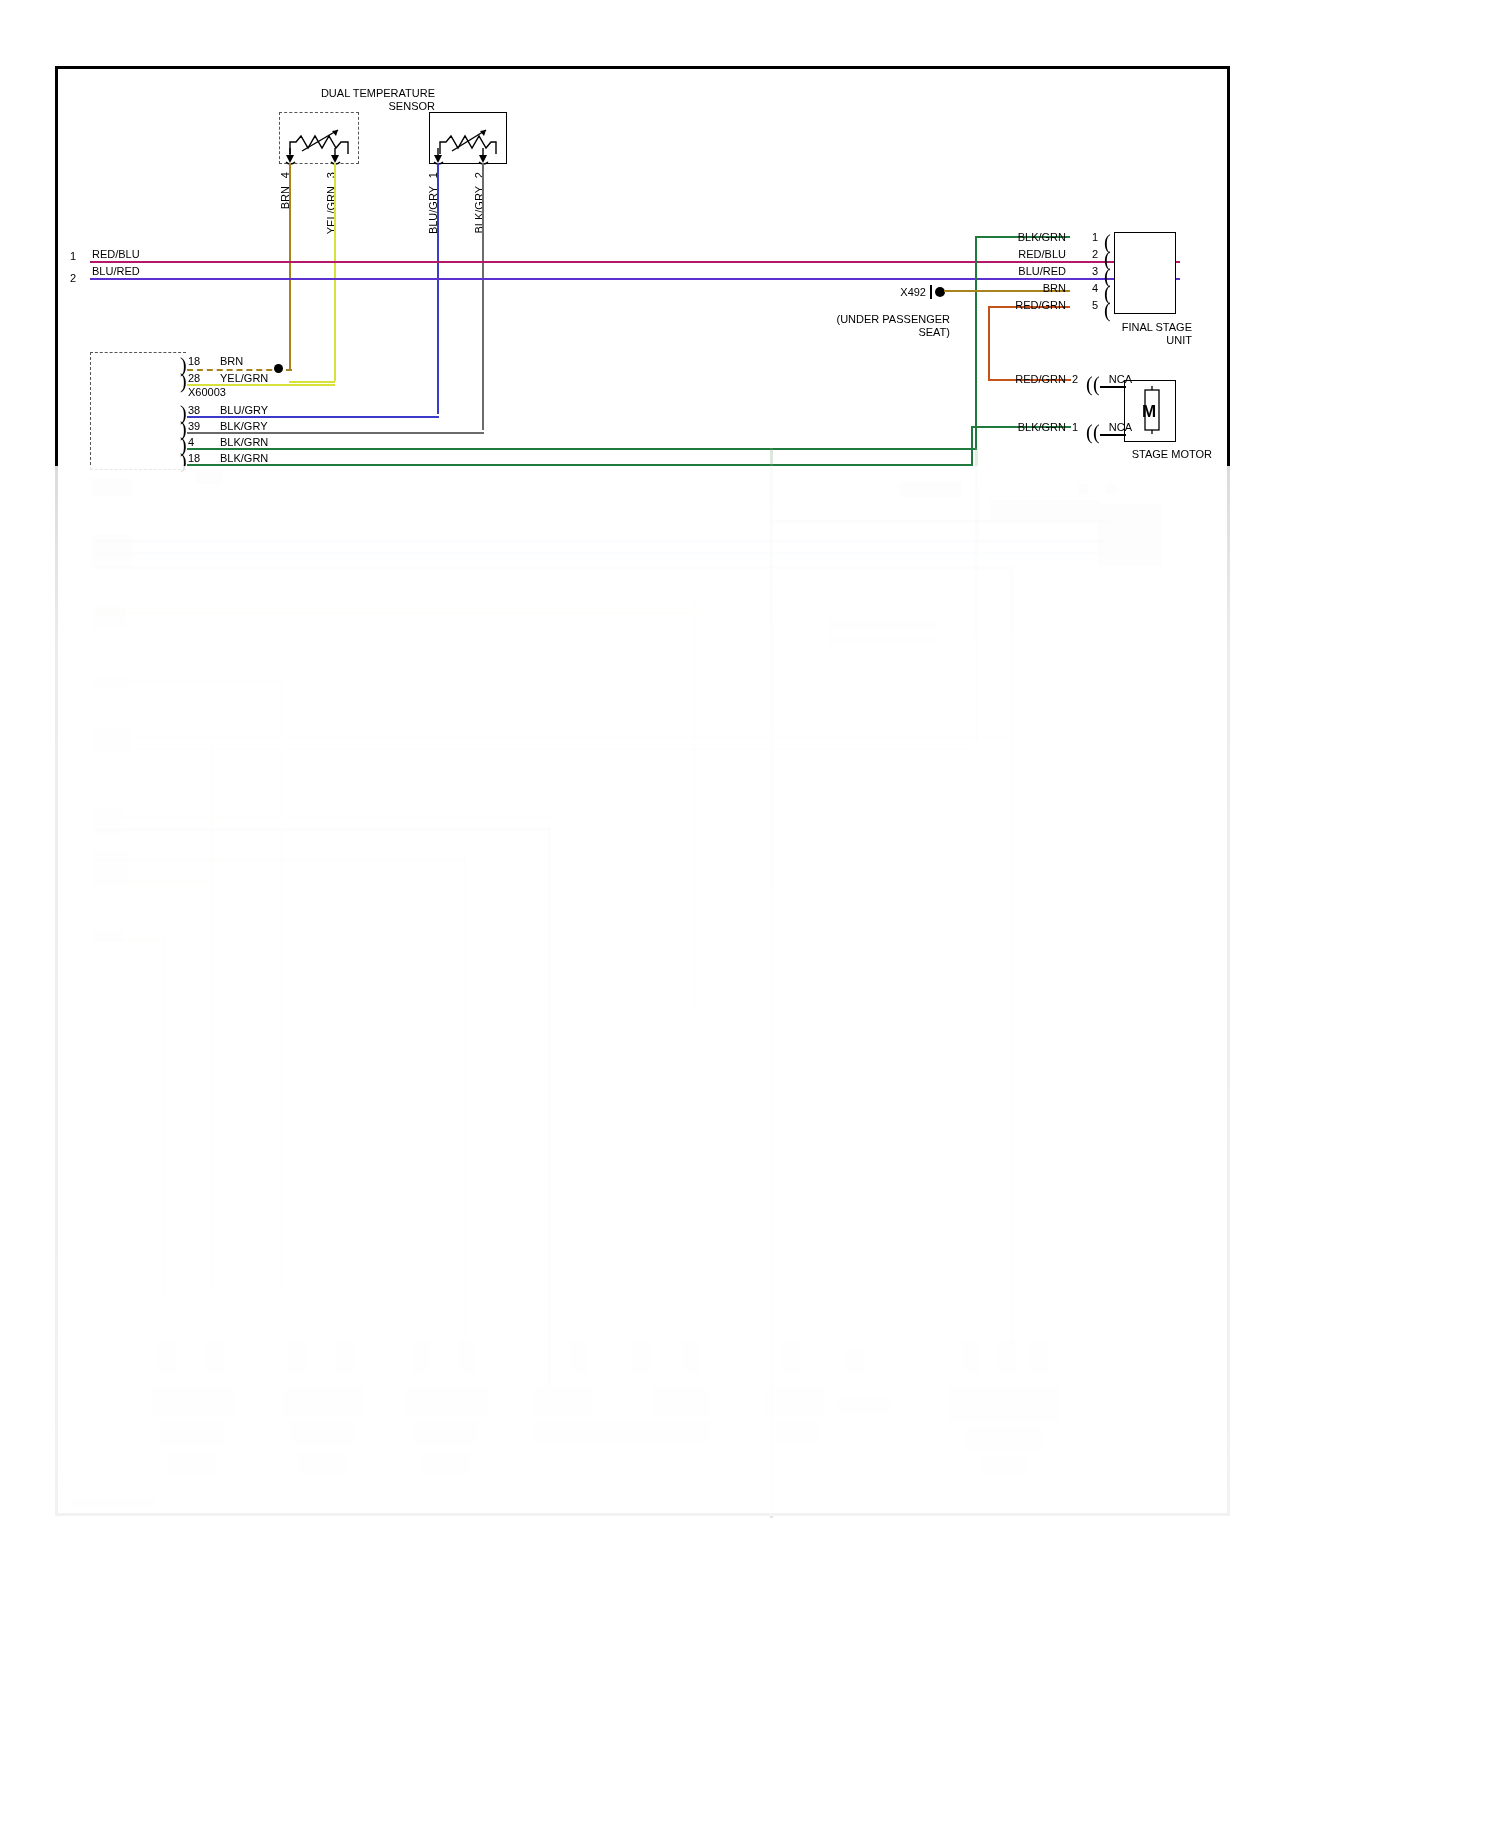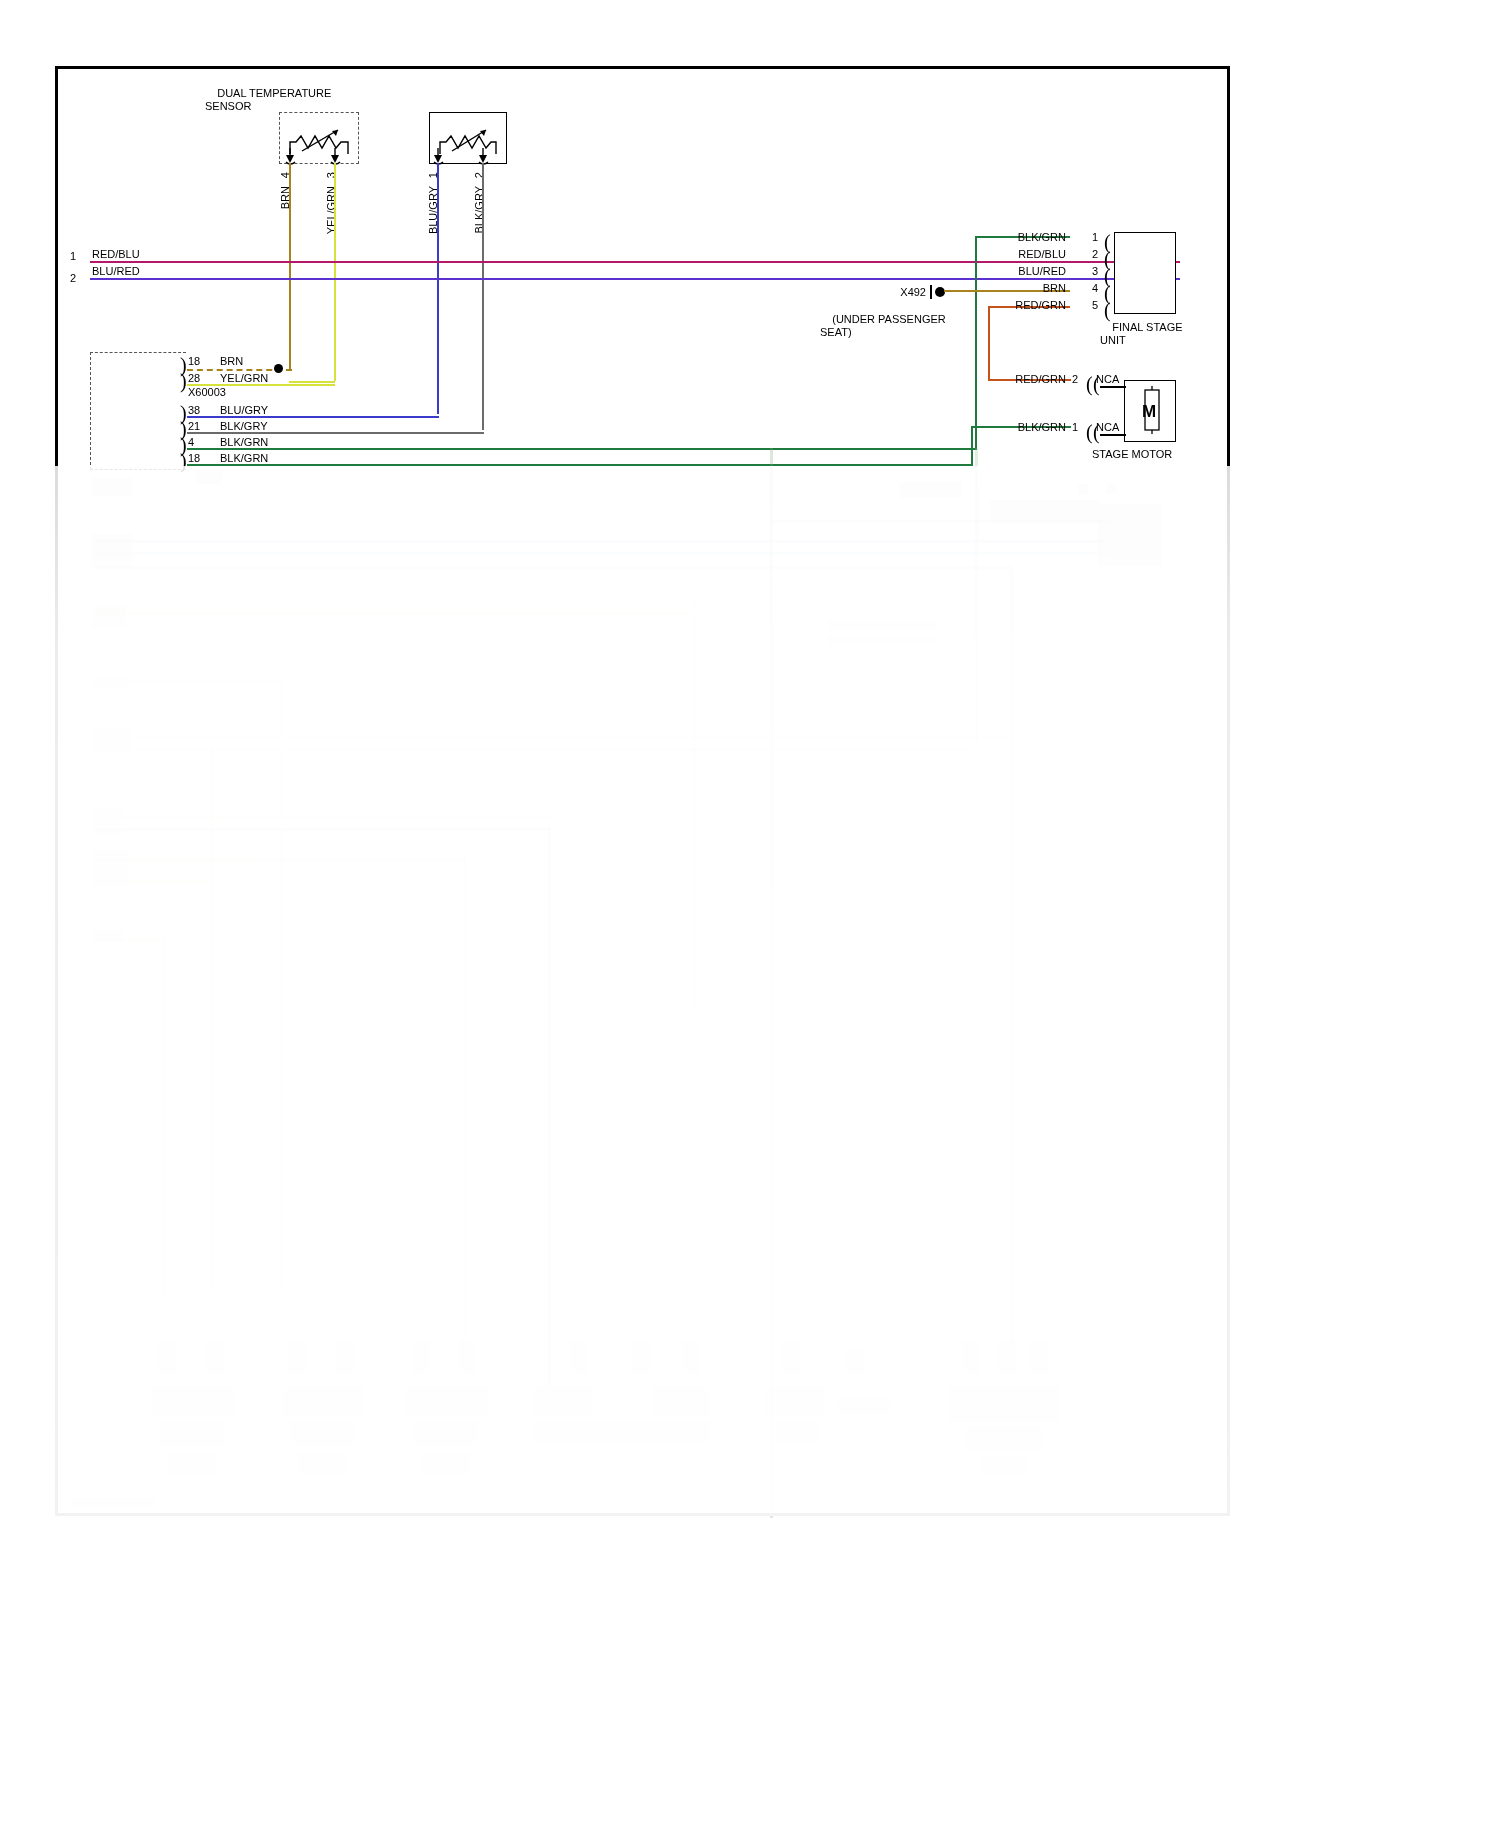--- a/index.html
+++ b/index.html
@@ -8,21 +8,21 @@
 
   
   #frame{position:absolute;left:55px;top:66px;width:1175px;height:1450px;border:3px solid #000;box-sizing:border-box;background:#fff;}
 
   
   #fade{position:absolute;left:55px;top:466px;width:1175px;height:1050px;
         background:linear-gradient(180deg,rgba(255,255,255,0.86) 0%,rgba(255,255,255,0.93) 18%,rgba(255,255,255,0.95) 100%);
         pointer-events:none;}
 
   .lbl{position:absolute;font-size:11px;color:#000;line-height:13px;white-space:pre;}
-  .lbl.c{text-align:left;}
+  .lbl.c{text-align:right;}
   .lbl.r{text-align:right;}
   .num{position:absolute;font-size:11px;color:#000;}
 
   .vlbl{position:absolute;font-size:11px;color:#000;
         writing-mode:vertical-rl;transform:rotate(180deg);white-space:nowrap;}
 
   .box{position:absolute;border:1.6px solid #000;box-sizing:border-box;background:#fff;}
   .boxdash{position:absolute;border:1.6px dashed #555;box-sizing:border-box;background:#fff;}
 
   .wire{position:absolute;background:#000;}
@@ -135,21 +135,21 @@
   <div class="num" style="left:188px;top:372px;">28</div>
   <div class="lbl" style="left:220px;top:372px;">YEL/GRN</div>
   <div class="wire wh" style="left:187px;top:384px;width:148px;background:#d6e23a;"></div>
 
   <div class="lbl" style="left:188px;top:386px;">X60003</div>
 
   <div class="num" style="left:188px;top:404px;">38</div>
   <div class="lbl" style="left:220px;top:404px;">BLU/GRY</div>
   <div class="wire wh" style="left:187px;top:416px;width:252px;background:#3a3acb;"></div>
 
-  <div class="num" style="left:188px;top:420px;">21</div>
+  <div class="num" style="left:188px;top:420px;">39</div>
   <div class="lbl" style="left:220px;top:420px;">BLK/GRY</div>
   <div class="wire wh" style="left:187px;top:432px;width:297px;background:#6b6b6b;"></div>
 
   <div class="num" style="left:188px;top:436px;">4</div>
   <div class="lbl" style="left:220px;top:436px;">BLK/GRN</div>
   <div class="wire wh" style="left:187px;top:448px;width:790px;background:#1f7a3d;"></div>
   <div class="wire wv" style="left:975px;top:236px;height:214px;background:#1f7a3d;"></div>
   <div class="wire wh" style="left:975px;top:236px;width:95px;background:#1f7a3d;"></div>
 
   <div class="num" style="left:188px;top:452px;">18</div>

